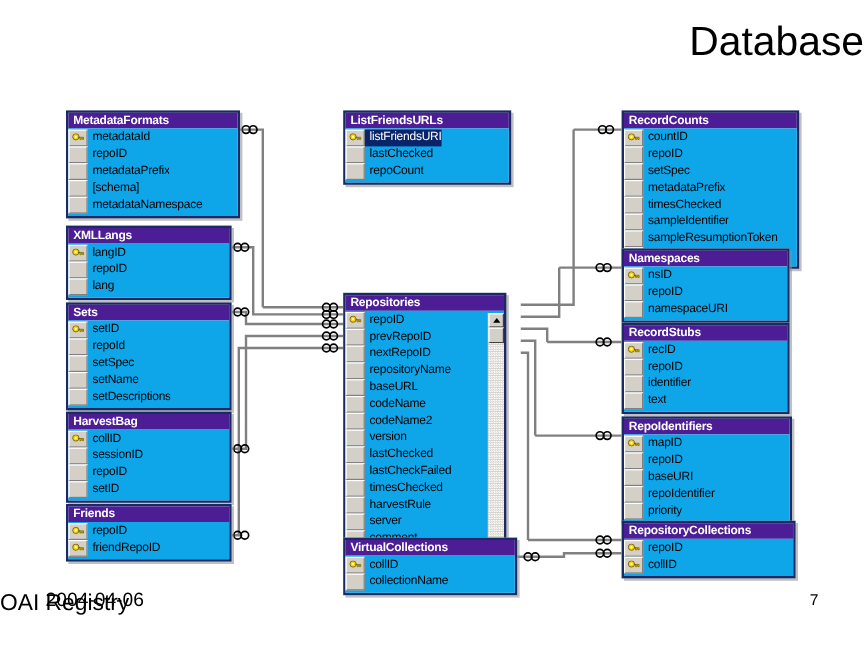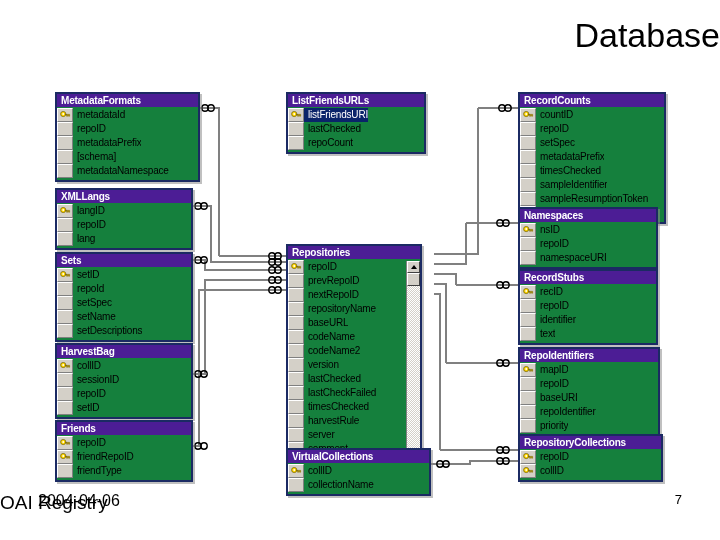--- a/index.html
+++ b/index.html
@@ -39,21 +39,21 @@
     color:#ffffff;
     font-size:10px;
     font-weight:bold;
     line-height:13px;
     height:13px;
     padding:0 0 0 4px;
     white-space:nowrap;
     overflow:hidden;
     letter-spacing:-0.2px;
   }
-  .tbl-body{position:relative;background:#15803d;padding:1px 0 2px 0;}
+  .tbl-body{position:relative;background:#0ea5e9;padding:1px 0 2px 0;}
   .fld{
     display:flex;align-items:stretch;
     height:14px;
     font-size:10px;
     line-height:14px;
     color:#000;
     white-space:nowrap;
   }
   .fld .gutter{
     width:16px;min-width:16px;
@@ -318,24 +318,20 @@
             <div class="fld">
               <div class="gutter">
                 <svg class="keyico" viewBox="0 0 11 9" xmlns="http://www.w3.org/2000/svg">
                   <circle cx="3.2" cy="3" r="2.6" fill="#ffd700" stroke="#6b5a00" stroke-width="0.7"></circle>
                   <circle cx="3.2" cy="3" r="0.9" fill="#ffffff"></circle>
                   <path d="M5.4 3.4 L9.6 3.4 L9.6 5.2 L8.6 5.2 L8.6 4.2 L7.6 4.2 L7.6 5.2 L6.6 5.2 L6.6 3.4 Z" fill="#ffd700" stroke="#6b5a00" stroke-width="0.6"></path>
                 </svg>
               </div>
               <div class="fname">friendRepoID</div>
             </div>
-            <div class="fld">
-              <div class="gutter"></div>
-              <div class="fname">friendType</div>
-            </div>
           </div>
         </div>
         <div class="tbl" style="left: 286px; top: 8px; width: 140px;">
           <div class="tbl-hdr">ListFriendsURLs</div>
           <div class="tbl-body">
             <div class="fld sel">
               <div class="gutter">
                 <svg class="keyico" viewBox="0 0 11 9" xmlns="http://www.w3.org/2000/svg">
                   <circle cx="3.2" cy="3" r="2.6" fill="#ffd700" stroke="#6b5a00" stroke-width="0.7"></circle>
                   <circle cx="3.2" cy="3" r="0.9" fill="#ffffff"></circle>

